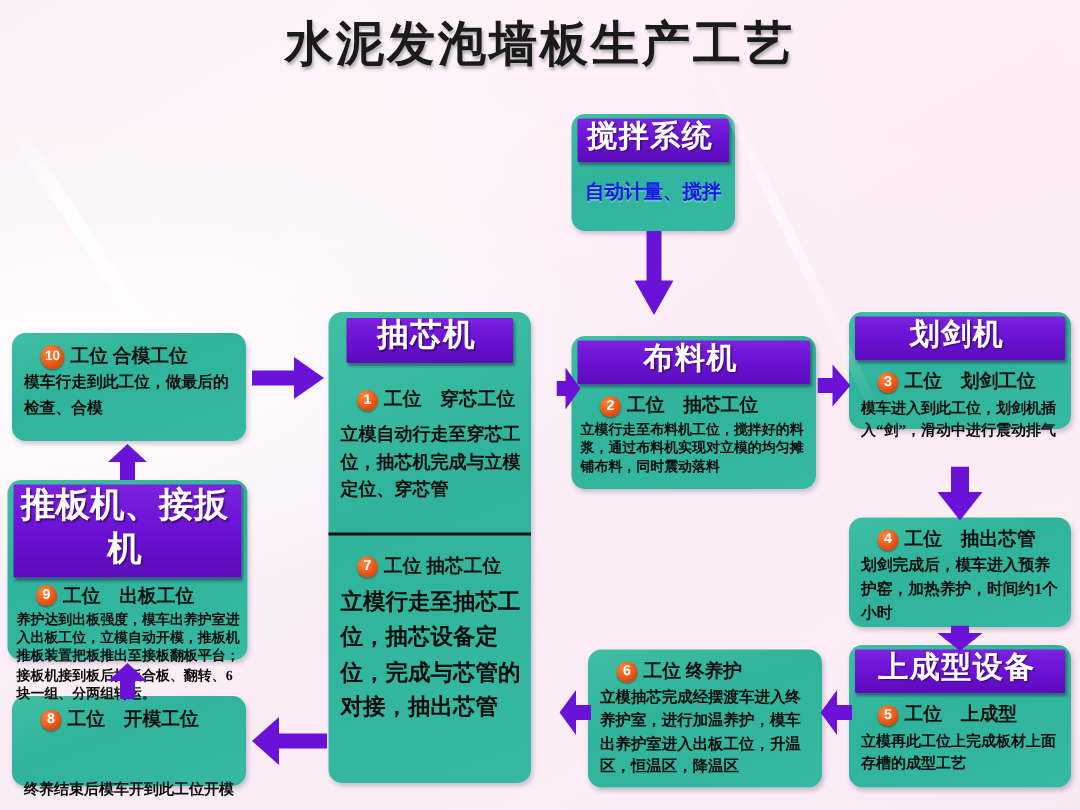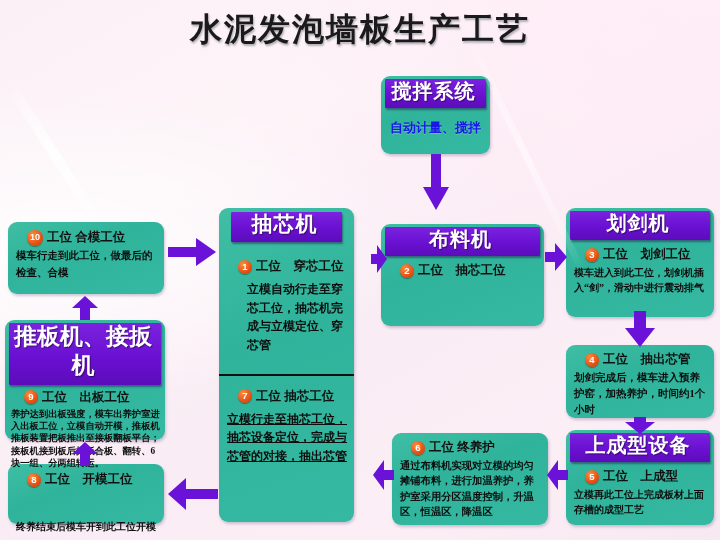--- a/index.html
+++ b/index.html
@@ -115,43 +115,44 @@
   </div>
 
   <div class="box" style="left:219px; top:208px; width:135px; height:314px;">
     <div class="hdr" style="margin:4px 12px 4px 12px; font-size:21px;">抽芯机</div>
 
     <div style="padding-top:8px;">
       <div class="steptitle">
         <span class="num">1</span>
         <span>工位　穿芯工位</span>
       </div>
-      <div class="body" style="font-size:12px; line-height:1.55; padding-top:4px;margin-left:20px;">立模自动行走至穿芯工位，抽芯机完成与立模定位、穿芯管</div>
+      <div class="body" style="font-size:12px; line-height:1.55; padding-top:4px;">立模自动行走至穿芯工位，抽芯机完成与立模定位、穿芯管</div>
     </div>
 
     <div class="divider" style="margin-top:14px;"></div>
 
     <div style="padding-top:8px;">
       <div class="steptitle">
         <span class="num">7</span>
         <span>工位  抽芯工位</span>
       </div>
-      <div class="body" style="font-size:12px; line-height:1.55; padding-top:4px;text-decoration:underline;">立模行走至抽芯工位，抽芯设备定位，完成与芯管的对接，抽出芯管</div>
+      <div class="body" style="font-size:15px; line-height:1.55; padding-top:4px;">立模行走至抽芯工位，抽芯设备定位，完成与芯管的对接，抽出芯管</div>
     </div>
   </div>
 
   <div class="box" style="left:381px; top:224px; width:163px; height:102px;">
     <div class="hdr">布料机</div>
     <div class="steptitle">
       <span class="num">2</span>
       <span>工位　抽芯工位</span>
     </div>
-  </div>
-
-  <div class="box" style="left:566px; top:208px; width:148px; height:109px;">
+    <div class="body tight">立模行走至布料机工位，搅拌好的料浆，通过布料机实现对立模的均匀摊铺布料，同时震动落料</div>
+  </div>
+
+  <div class="box" style="left:566px; top:208px; width:148px; height:78px;">
     <div class="hdr">划剑机</div>
     <div class="steptitle">
       <span class="num">3</span>
       <span>工位　划剑工位</span>
     </div>
     <div class="body" style="font-size:10px; line-height:1.5;">模车进入到此工位，划剑机插入“剑”，滑动中进行震动排气</div>
   </div>
 
   <div class="box" style="left:566px; top:345px; width:148px; height:73px;">
     <div class="steptitle" style="padding-top:6px;">
@@ -168,21 +169,21 @@
       <span>工位　上成型</span>
     </div>
     <div class="body" style="font-size:10px; line-height:1.5;">立模再此工位上完成板材上面存槽的成型工艺</div>
   </div>
 
   <div class="box" style="left:392px; top:433px; width:156px; height:92px;">
     <div class="steptitle" style="padding-top:6px;">
       <span class="num">6</span>
       <span>工位  终养护</span>
     </div>
-    <div class="body" style="font-size:10.3px; line-height:1.5;">通过布料机实现对立模的均匀摊铺布料，进行加温养护，养护室采用分区温度控制，升温区，恒温区，降温区</div>
+    <div class="body" style="font-size:10.3px; line-height:1.5;">立模抽芯完成经摆渡车进入终养护室，进行加温养护，模车出养护室进入出板工位，升温区，恒温区，降温区</div>
   </div>
 
   <div class="box" style="left:8px; top:464px; width:156px; height:60px;">
     <div class="steptitle" style="padding-top:7px;">
       <span class="num">8</span>
       <span>工位　开模工位</span>
     </div>
     <div class="body" style="font-size:10px; padding-top:3px;margin-top:28px;">终养结束后模车开到此工位开模</div>
   </div>
 

